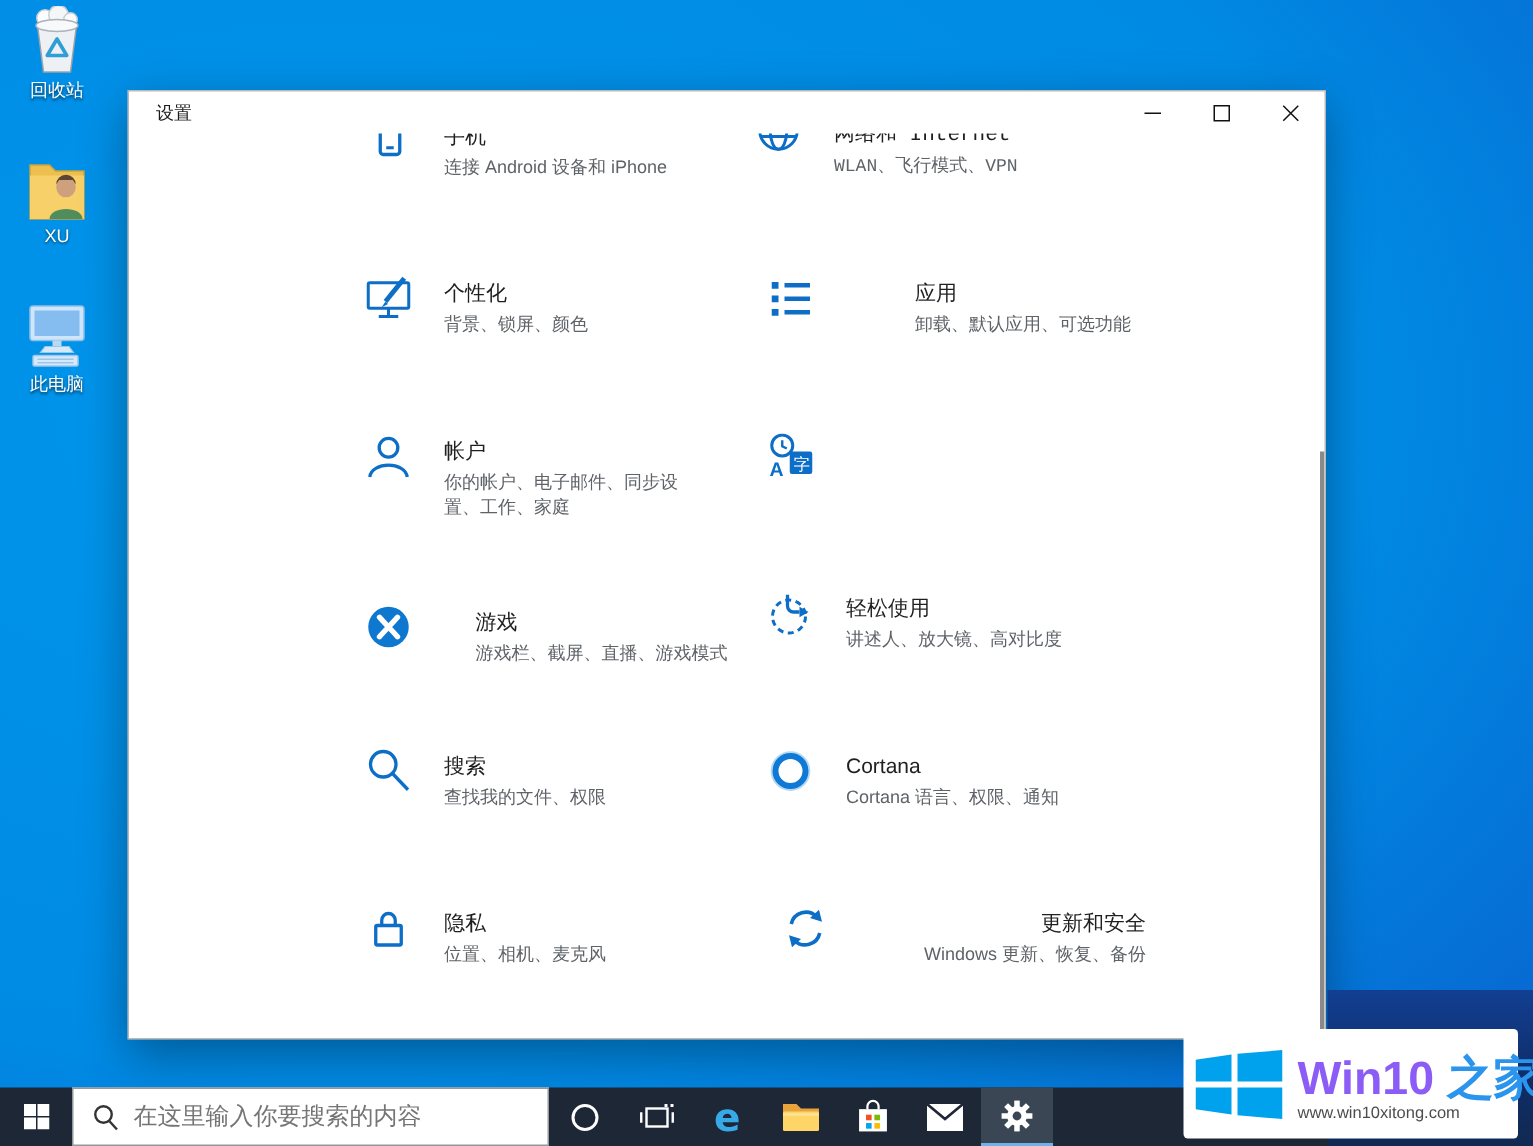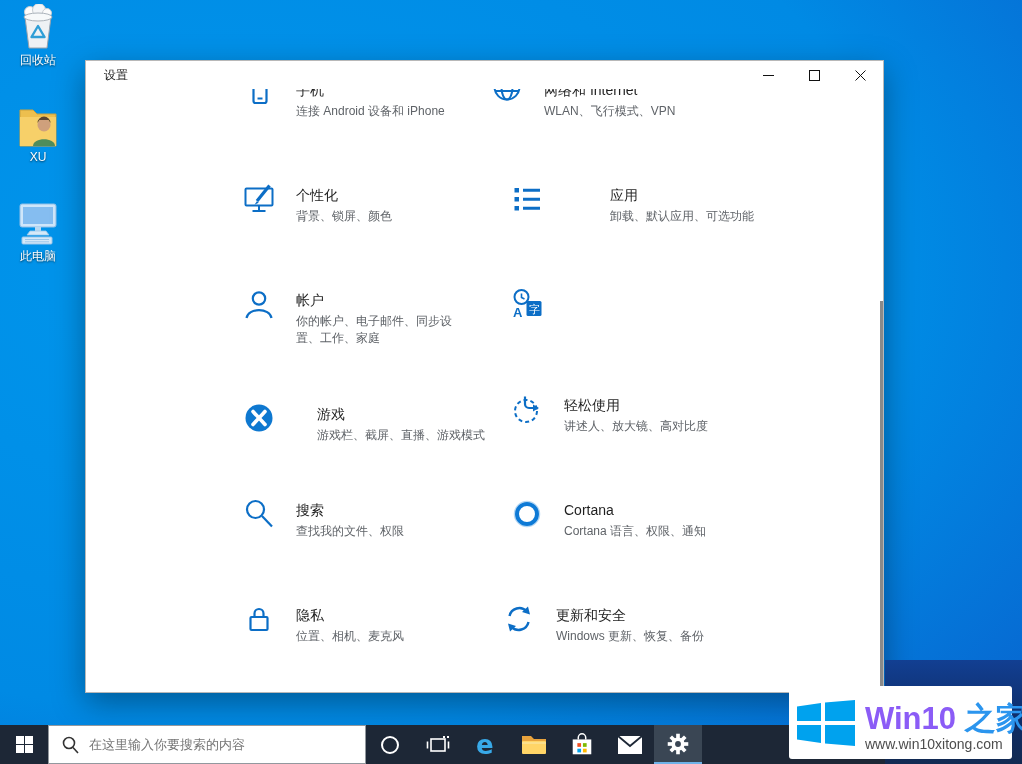--- a/index.html
+++ b/index.html
@@ -30,32 +30,32 @@
   .tsub{font-size:12px;line-height:17px;color:#5f6368;margin-top:3px;}
   .c1 .ttext{width:176px;}
   .c2 .ttext{width:190px;}
   .vscroll{position:absolute;left:794px;top:212px;width:3px;height:391px;background:#8a8a8a;}
 
   
   .taskbar{position:absolute;left:0;right:0;bottom:0;height:39px;background:var(--taskbar,#1d2736);display:flex;align-items:stretch;z-index:6;}
   .tb-btn{width:48px;display:flex;align-items:center;justify-content:center;cursor:pointer;}
   .tb-btn.active{background:#3a4654;border-bottom:2px solid var(--active-underline,#6fb2e8);box-sizing:border-box;}
   .tb-search{position:relative;width:318px;background:#fff;border:1px solid #92989e;box-sizing:border-box;display:flex;align-items:center;}
-  .tb-search input{border:none;outline:none;background:transparent;font-size:13px;color:#222;width:250px;margin-left:38px;font-family:inherit;}
+  .tb-search input{border:none;outline:none;background:transparent;font-size:16px;color:#222;width:250px;margin-left:38px;font-family:inherit;}
   .tb-search .mag{position:absolute;left:13px;top:10px;}
 
   
   .wm-navy{position:absolute;left:885px;top:660px;width:137px;height:104px;z-index:7;
     background:linear-gradient(180deg,#123f92 0%,#0e2c66 60%,#122a52 100%);}
   .wm-box{position:absolute;left:789px;top:686px;width:223px;height:73px;background:#fff;border-radius:3px;z-index:8;}
   .wm-flag{position:absolute;left:8px;top:14px;}
   .wm-line{position:absolute;left:76px;top:12px;font-size:31px;font-weight:bold;letter-spacing:0;white-space:nowrap;}
   .wm-black{color:#8b5cf6;}
   .wm-blue{color:var(--logo-text-blue,#2b95ee);}
-  .wm-url{position:absolute;left:76px;top:50px;font-size:14px;color:#4d4d4d;}
+  .wm-url{position:absolute;left:76px;top:50px;font-size:11px;color:#4d4d4d;}
 </style>
 </head>
 <body>
 
 <div class="desktop">
 
   <div class="dicons">
     <div class="dicon" style="top:4px;">
       <div class="dimg">
         <svg width="40" height="46" viewBox="0 0 38 46">
@@ -121,21 +121,21 @@
           <svg width="30" height="30" viewBox="0 0 30 30">
               <rect x="9.5" y="-4" width="13" height="28" rx="2" fill="none" stroke="#0c6ec6" stroke-width="2.2"></rect>
               <path d="M13.5,19.5 h5" stroke="#0c6ec6" stroke-width="2"></path>
             </svg>
         </div>
         <div class="ttext">
             <div class="ttitle">手机</div>
         <div class="tsub">连接 Android 设备和 iPhone</div>
           </div>
       </div>
-      <div class="tile c2" style="left:406px;top:-10px;">
+      <div class="tile c2" style="left:418px;top:-10px;font-family:Liberation Mono, monospace;">
         <div class="ticon">
           <svg width="30" height="30" viewBox="0 0 30 30">
               <g fill="none" stroke="#0c6ec6" stroke-width="2">
                 <circle cx="15" cy="8" r="12.5"></circle>
                 <ellipse cx="15" cy="8" rx="5.5" ry="12.5"></ellipse>
                 <path d="M3.5,4 H26.5 M3.5,12 H26.5"></path>
               </g>
             </svg>
         </div>
         <div class="ttext">
@@ -263,21 +263,21 @@
                 <path d="M10.5,13 V9.5 a4.5,4.5 0 0 1 9,0 V13"></path>
                 <rect x="6.5" y="13" width="17" height="13" rx="1"></rect>
               </g>
             </svg>
         </div>
         <div class="ttext">
             <div class="ttitle">隐私</div>
         <div class="tsub">位置、相机、麦克风</div>
           </div>
       </div>
-      <div class="tile c2" style="left:418px;top:515px;">
+      <div class="tile c2" style="left:436px;top:515px;text-align:right;">
         <div class="ticon">
           <svg width="30" height="30" viewBox="0 0 30 30">
               <g fill="none" stroke="#0c6ec6" stroke-width="2.4">
                 <path d="M5.5,12 A10,10 0 0 1 22.5,7.2"></path>
                 <path d="M24.5,18 A10,10 0 0 1 7.5,22.8"></path>
               </g>
               <path d="M26,10.5 L24,2.5 L18,8 Z" fill="#0c6ec6"></path>
               <path d="M4,19.5 L6,27.5 L12,22 Z" fill="#0c6ec6"></path>
             </svg>
         </div>

